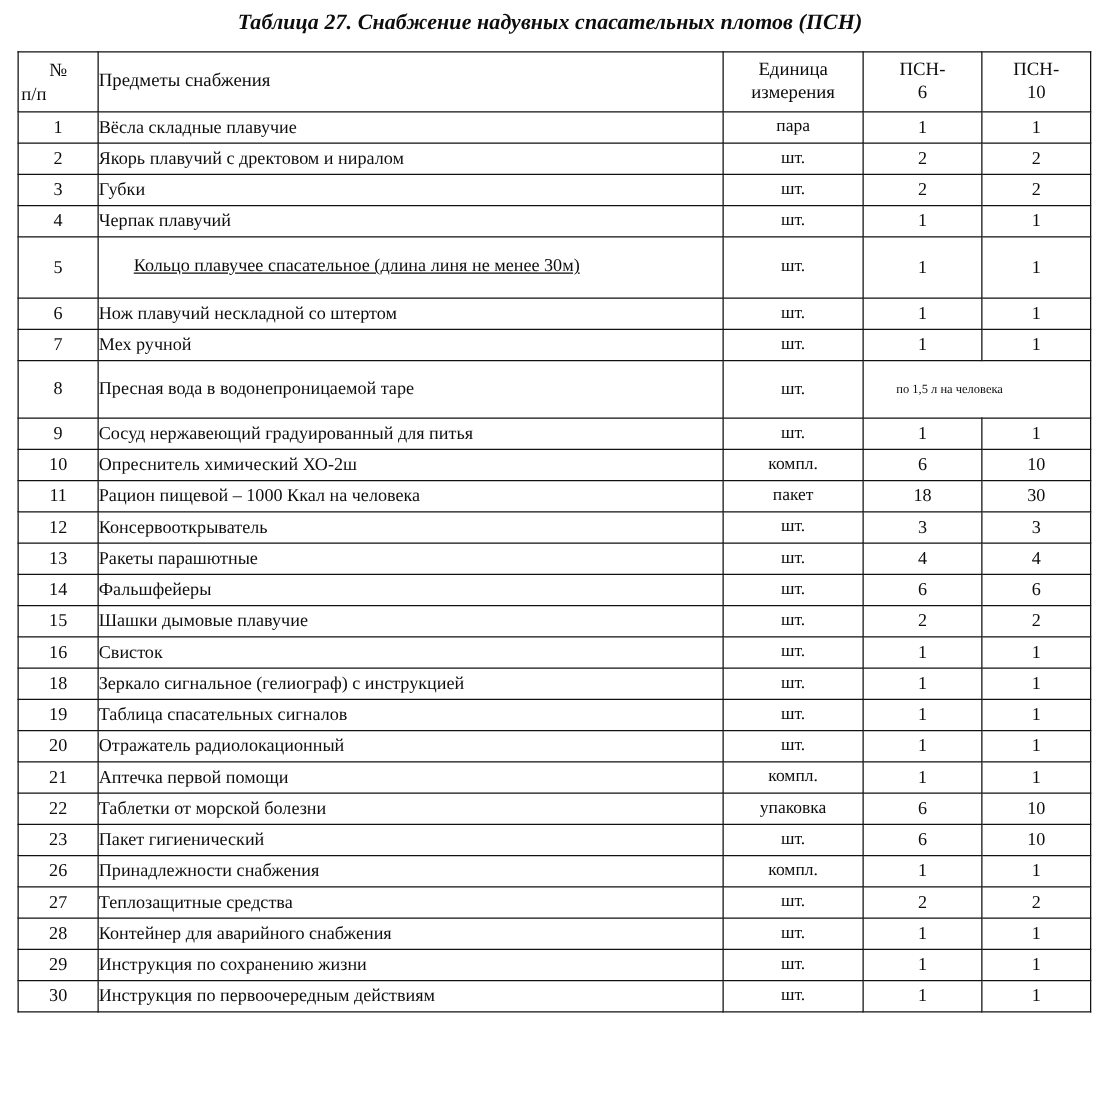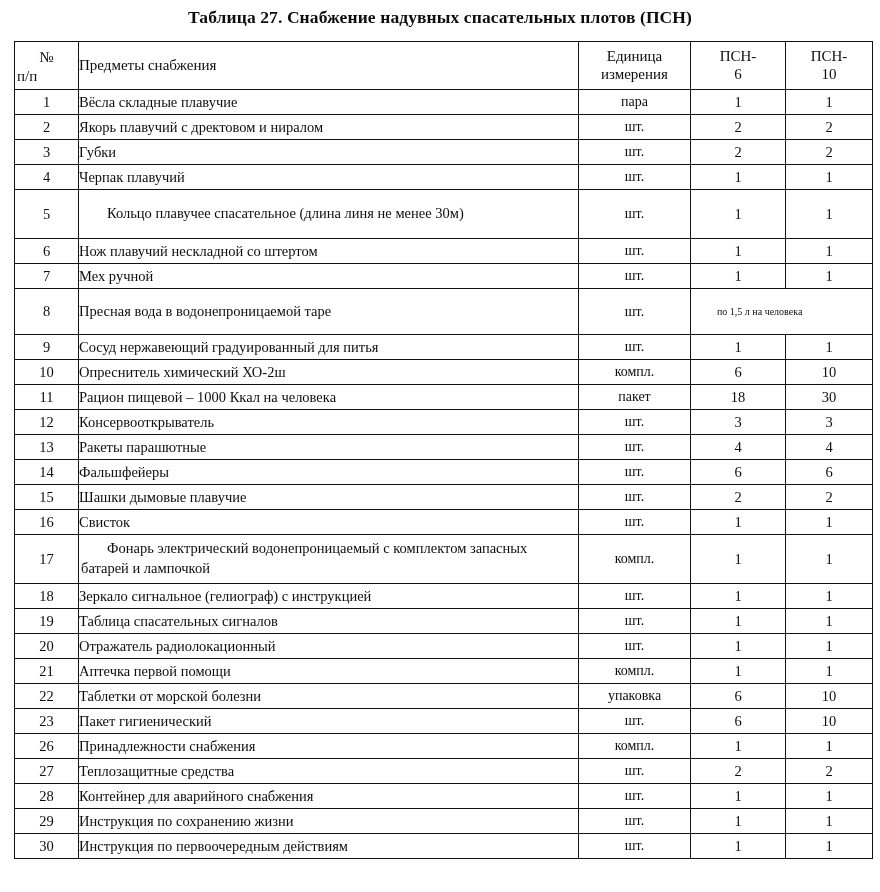--- a/index.html
+++ b/index.html
@@ -22,20 +22,21 @@
   }
   .doc-title {
     text-align: center;
     font-weight: bold;
     font-size: 17.5px;
     letter-spacing: 0.1px;
     padding-top: 6px;
     padding-bottom: 0px;
     line-height: 22px;
     font-family: "Liberation Serif", "DejaVu Serif", serif;
+    font-style: italic;
   }
   .table-wrap {
     position: absolute;
     left: 14px;
     top: 41px;
     width: 858px;
   }
   table.supply {
     border-collapse: collapse;
     width: 858px;
@@ -103,20 +104,21 @@
     padding-left: 14px;
     padding-right: 6px;
     font-size: 14.5px;
   }
   td.item.wrapped {
     padding-left: 2px;
     text-indent: 26px;
     line-height: 1.35;
     padding-top: 1px;
     padding-bottom: 1px;
+    text-decoration: underline;
   }
   td.unit {
     text-align: center;
     font-size: 14px;
     margin-left: 42px;
   }
   td.val {
     text-align: center;
     font-size: 14.5px;
   }
@@ -272,27 +274,20 @@
             <td class="val">2</td>
             <td class="val">2</td>
           </tr>
           <tr class="r-normal">
             <td class="num">16</td>
             <td class="item">Свисток</td>
             <td class="unit">шт.</td>
             <td class="val">1</td>
             <td class="val">1</td>
           </tr>
-          <tr class="r-tall">
-            <td class="num">17</td>
-            <td class="item wrapped">Фонарь электрический водонепроницаемый с комплектом запасных батарей и лампочкой</td>
-            <td class="unit">компл.</td>
-            <td class="val">1</td>
-            <td class="val">1</td>
-          </tr>
           <tr class="r-normal">
             <td class="num">18</td>
             <td class="item">Зеркало сигнальное (гелиограф) с инструкцией</td>
             <td class="unit">шт.</td>
             <td class="val">1</td>
             <td class="val">1</td>
           </tr>
           <tr class="r-normal">
             <td class="num">19</td>
             <td class="item">Таблица спасательных сигналов</td>

